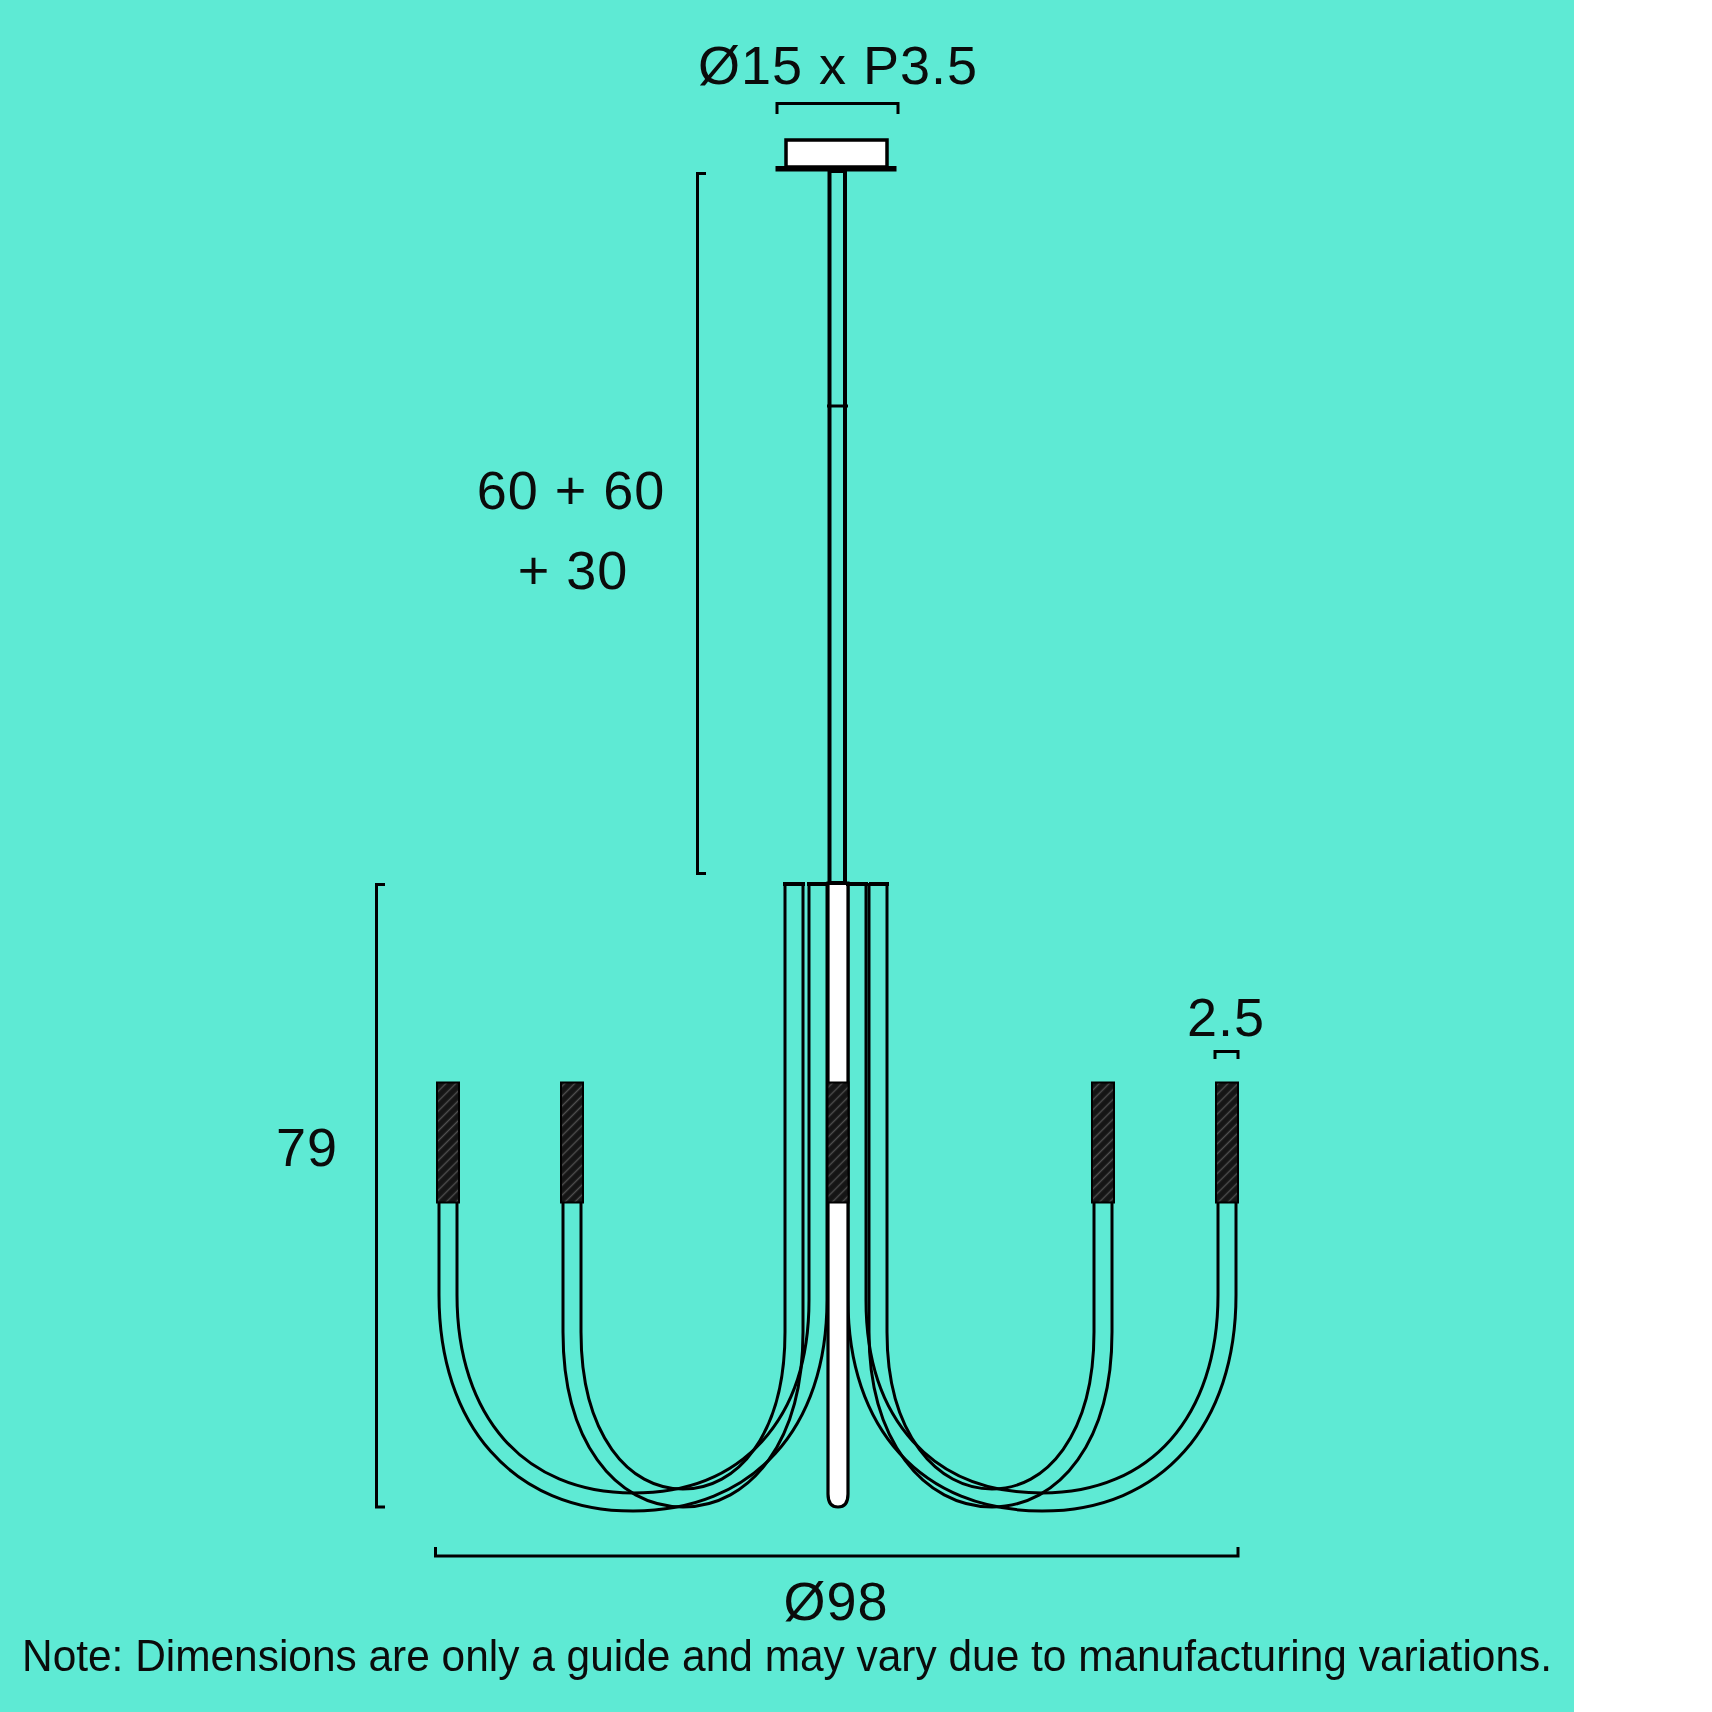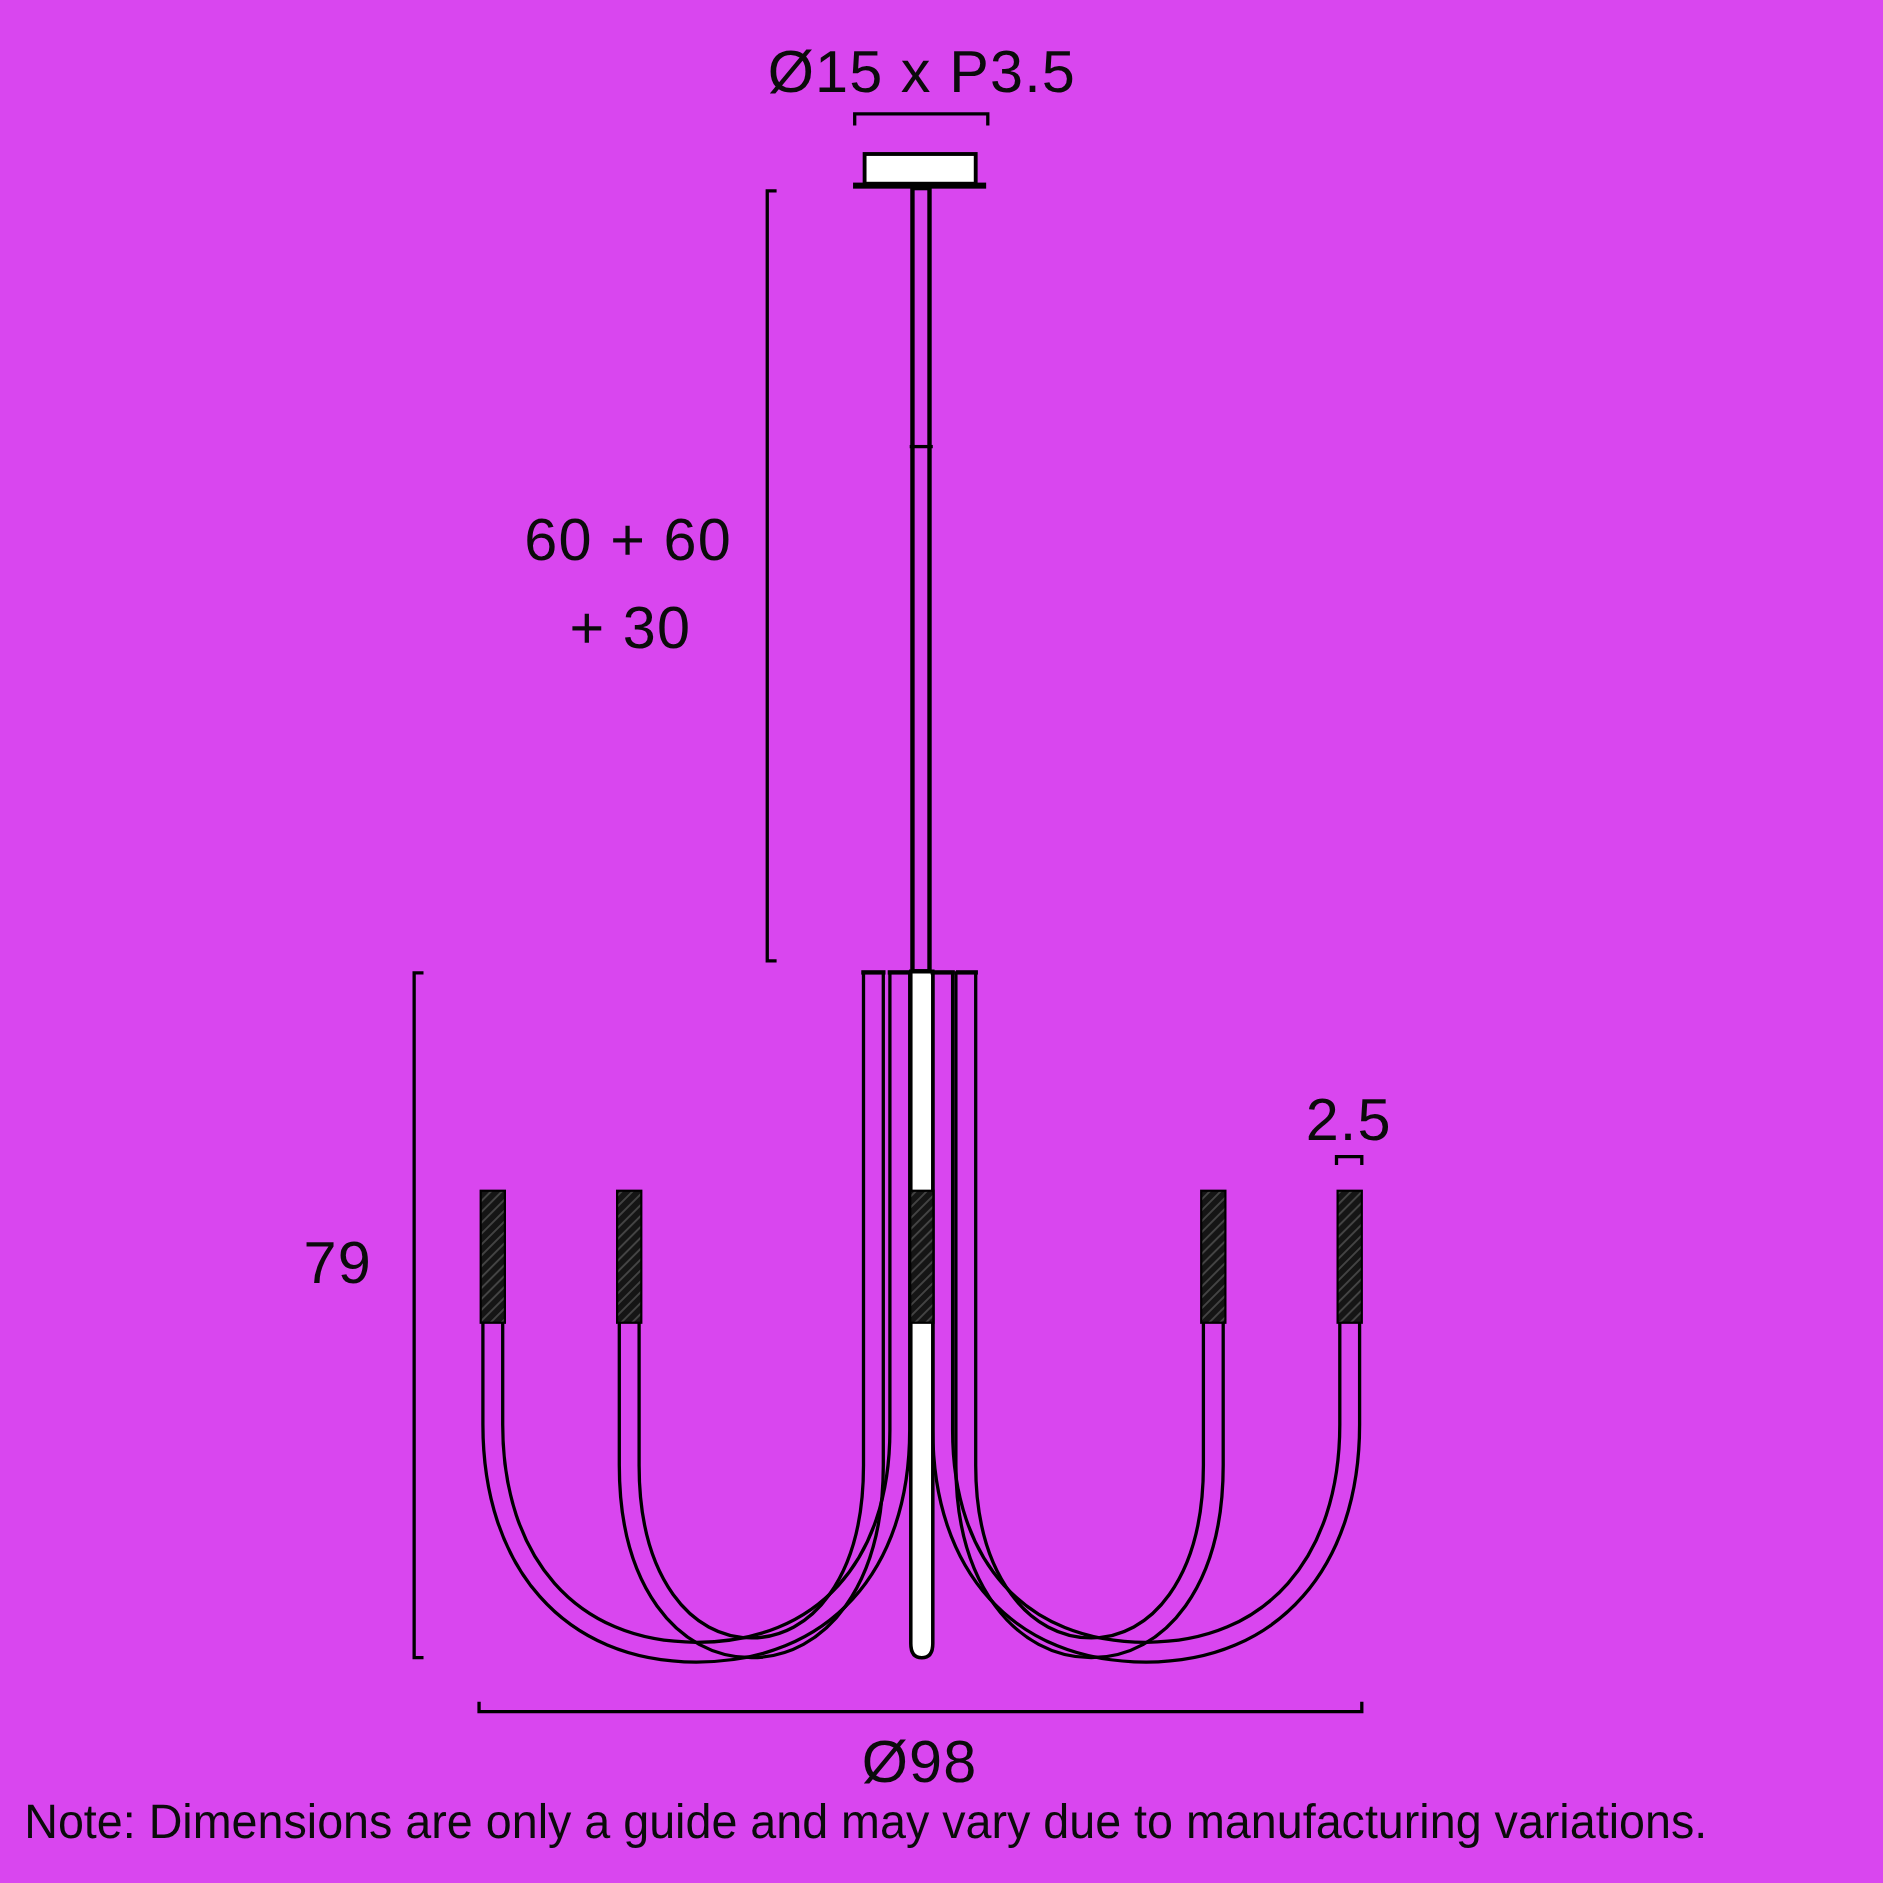--- a/index.html
+++ b/index.html
@@ -2,23 +2,23 @@
 <html><head>
 <meta charset="utf-8">
 <style>
   html, body {
     margin: 0;
     padding: 0;
     background: #ffffff;
   }
   .stage {
     position: relative;
-    width: 1712px;
+    width: 1574px;
     height: 1712px;
-    background: #d946ef;
+    background: #5eead4;
     overflow: hidden;
   }
   svg {
     display: block;
     width: 1712px;
     height: 1712px;
   }
   .dim-text {
     font-family: "Liberation Sans", "DejaVu Sans", sans-serif;
     font-size: 54px;

